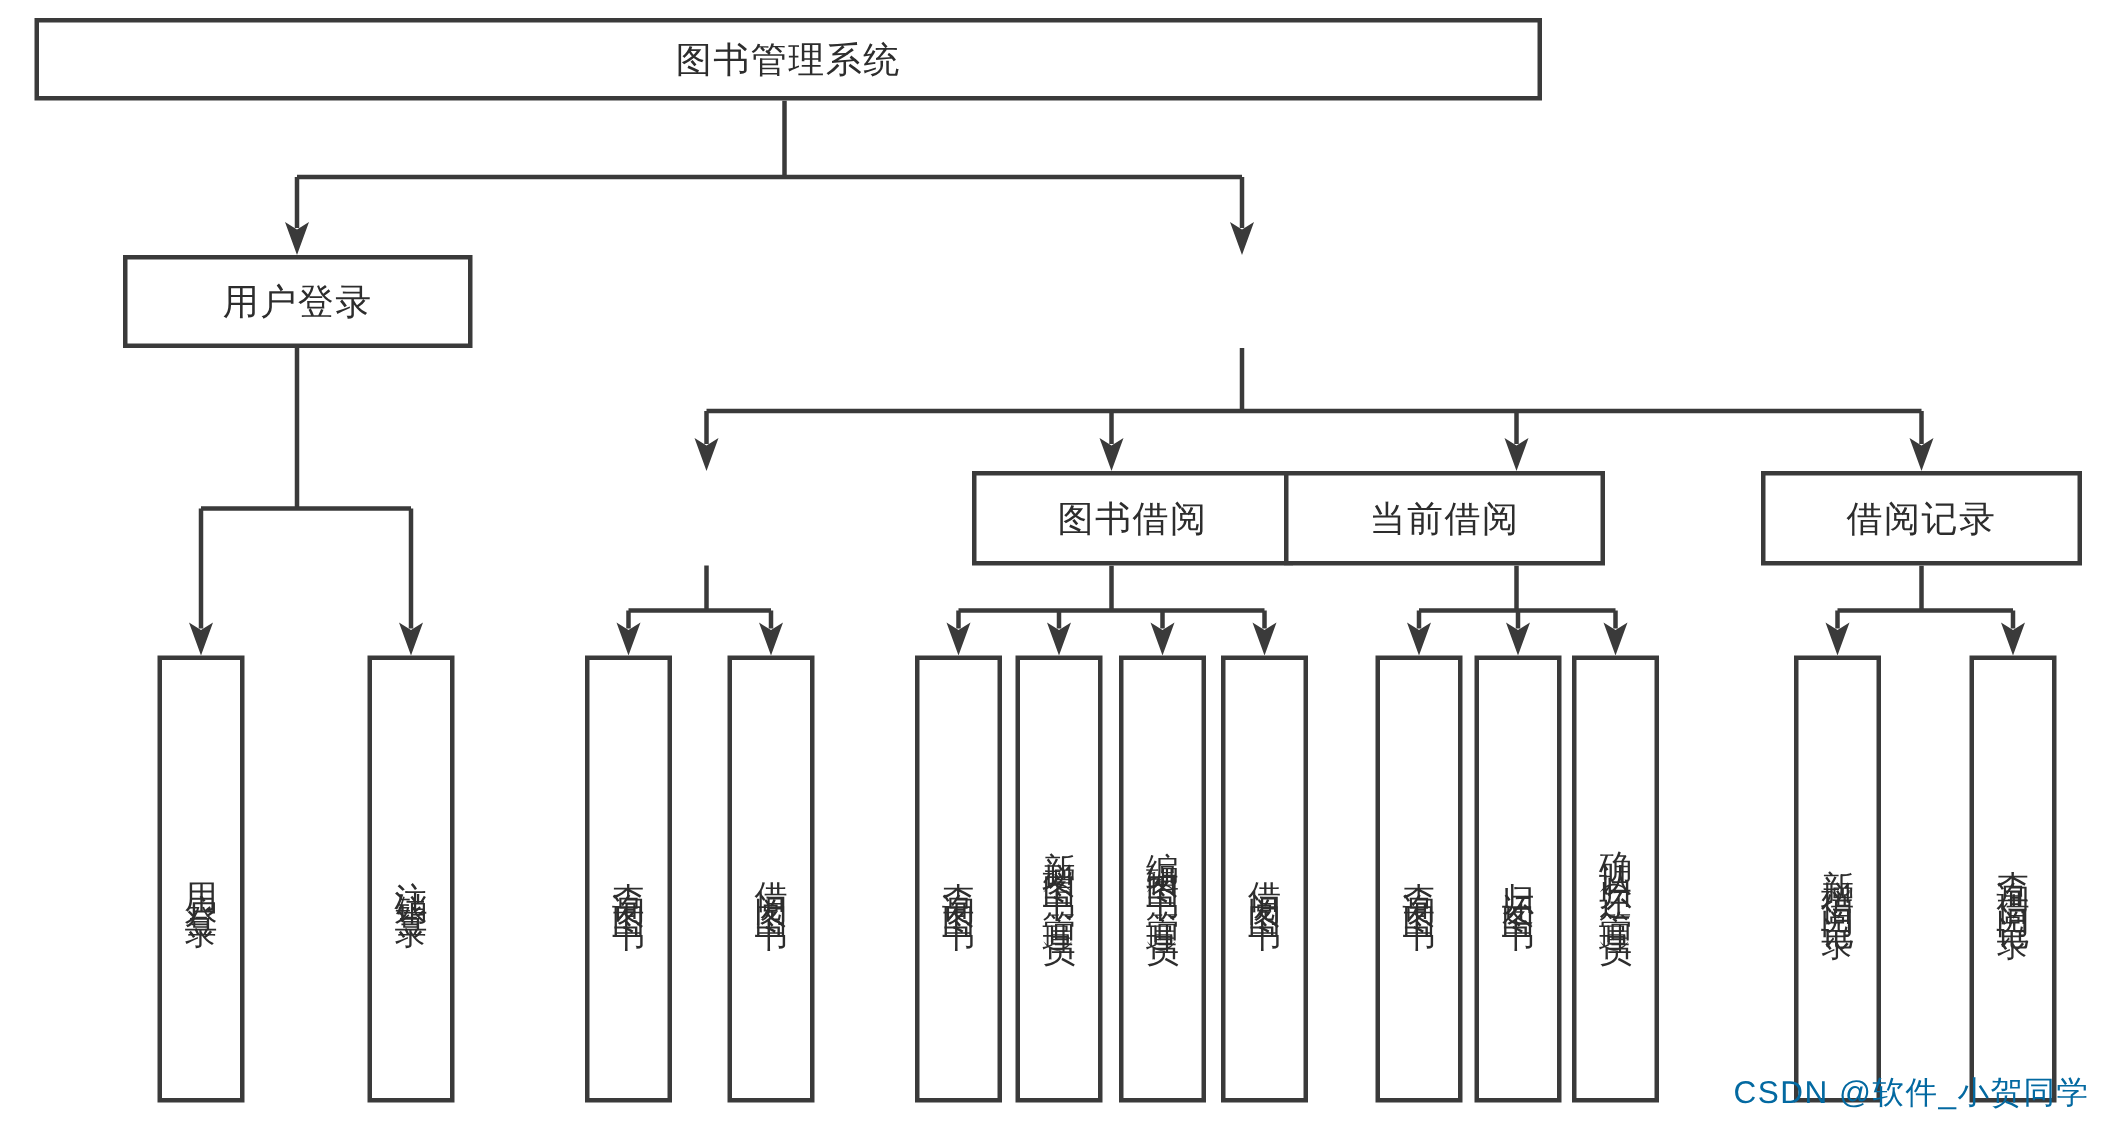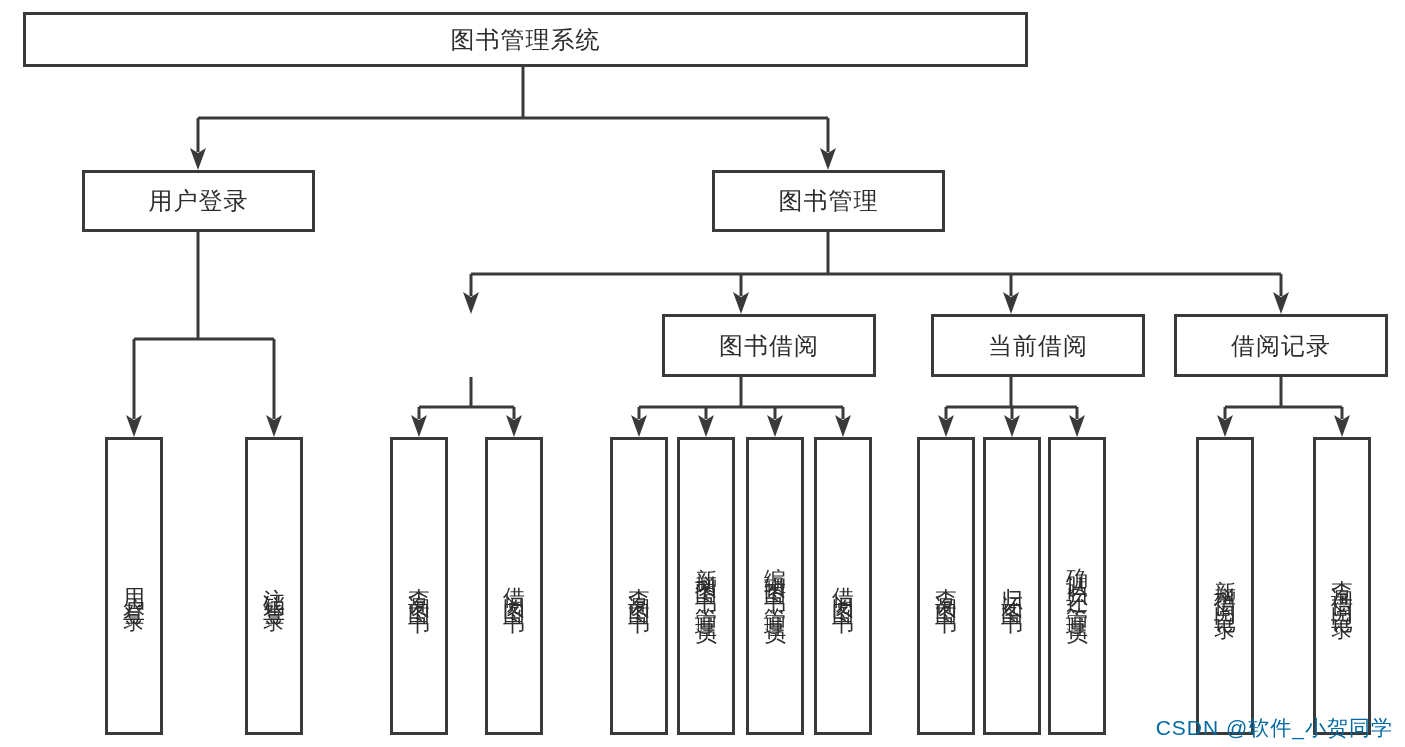--- a/index.html
+++ b/index.html
@@ -47,22 +47,22 @@
     white-space: nowrap;
   }
   
   #n-root { left: 23px; top: 12px; width: 1005px; height: 55px; }
   
   #n-userlogin { left: 82px;  top: 170px; width: 233px; height: 62px; }
   #n-bookmgmt  { left: 712px; top: 170px; width: 233px; height: 62px; }
   
   .lv3 { top: 314px; width: 214px; height: 63px; }
   #n-recommend { left: 364px; }
-  #n-borrowing { left: 662px; text-align: center; }
-  #n-current   { left: 931px; text-align: right; }
+  #n-borrowing { left: 648px; text-align: center; }
+  #n-current   { left: 856px; text-align: right; }
   #n-records   { left: 1174px; }
   
   #l-a1 { left: 105px; }
   #l-a2 { left: 245px; }
   #l-b1 { left: 390px; }
   #l-b2 { left: 485px; }
   #l-c1 { left: 610px; }
   #l-c2 { left: 677px; }
   #l-c3 { left: 746px; }
   #l-c4 { left: 814px; }
@@ -156,23 +156,20 @@
     </g>
   </svg>
 
   <div class="node node-h" id="n-root">
     <span>图书管理系统</span>
   </div>
 
   <div class="node node-h" id="n-userlogin">
     <span>用户登录</span>
   </div>
-  <div class="node node-h" id="n-bookmgmt">
-    <span>图书管理</span>
-  </div>
 
   <div class="node node-h lv3" id="n-borrowing">
     <span>图书借阅</span>
   </div>
   <div class="node node-h lv3" id="n-current">
     <span>当前借阅</span>
   </div>
   <div class="node node-h lv3" id="n-records">
     <span>借阅记录</span>
   </div>

